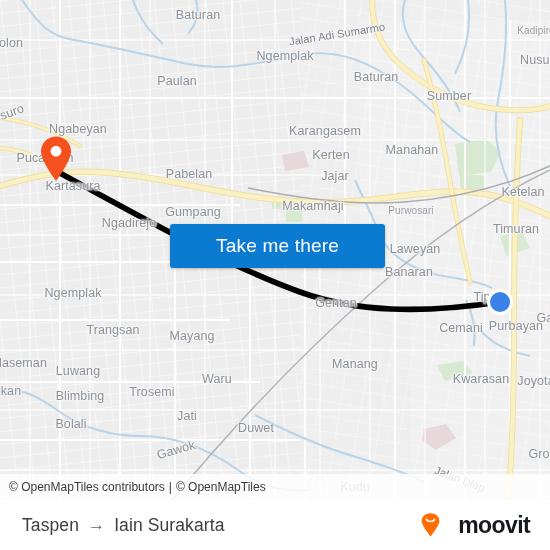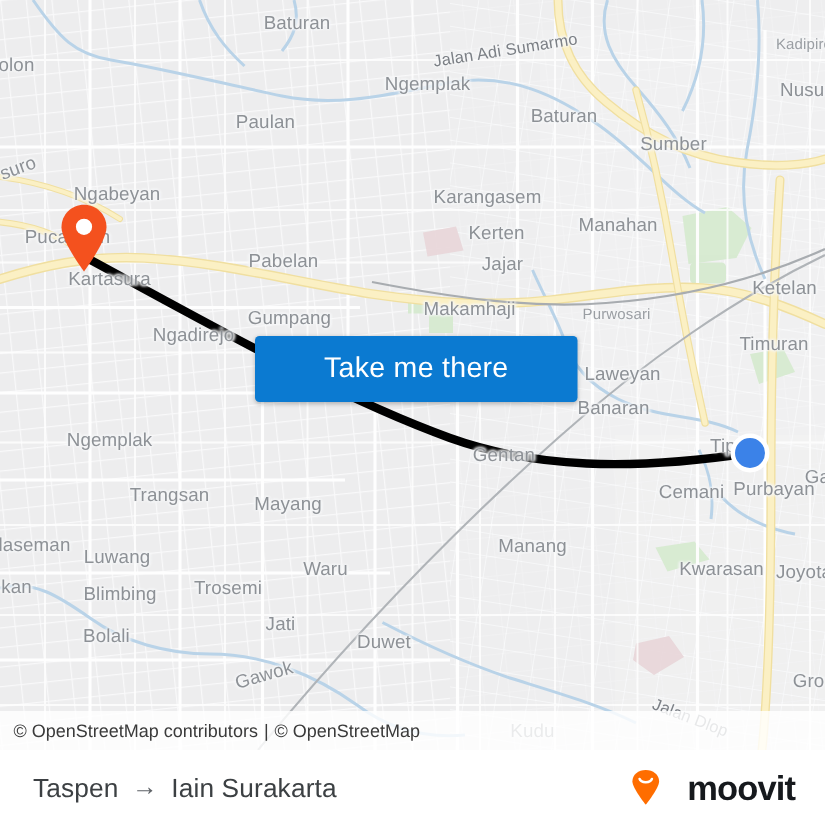--- a/index.html
+++ b/index.html
@@ -339,23 +339,23 @@
                  C 8.7 0.5, 2 7, 2 15.5 C 2 25, 17 45, 17 45 Z" fill="#f4511e"></path>
         <circle cx="17" cy="15.2" r="5.4" fill="#ffffff"></circle>
       </svg>
     </div>
 
     <div id="dest-dot" style="left:487px; top:289px;"></div>
 
     <button id="cta">Take me there</button>
 
     <div id="attribution">
-      <span>© OpenStreetMap contributors</span>
+      <span>© OpenMapTiles contributors</span>
       <span class="sep">|</span>
-      <span>© OpenStreetMap</span>
+      <span>© OpenMapTiles</span>
     </div>
   </div>
 
   <div id="footer">
     <div id="route-title">
       <span>Taspen</span>
       <span class="arrow">→</span>
       <span>Iain Surakarta</span>
     </div>
 

